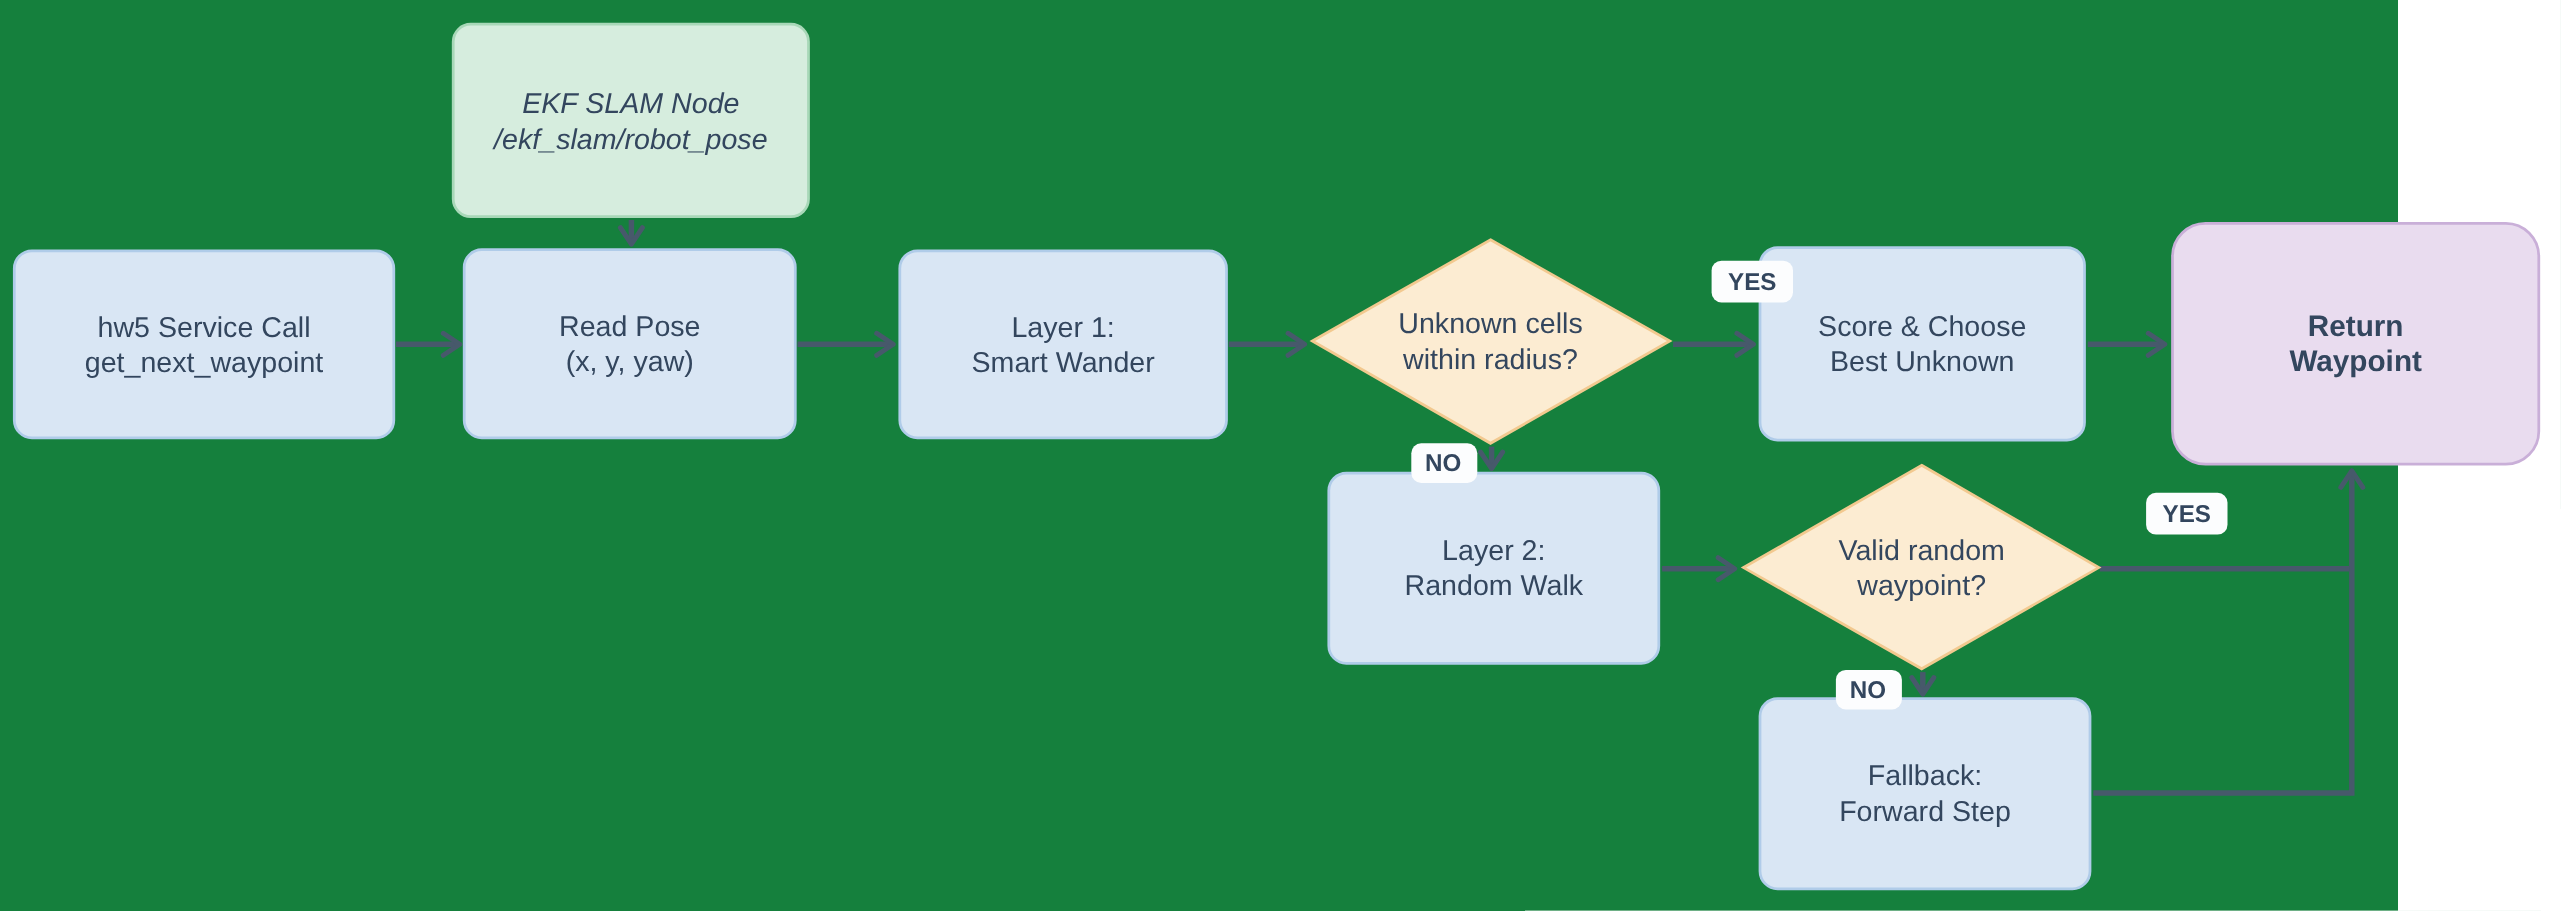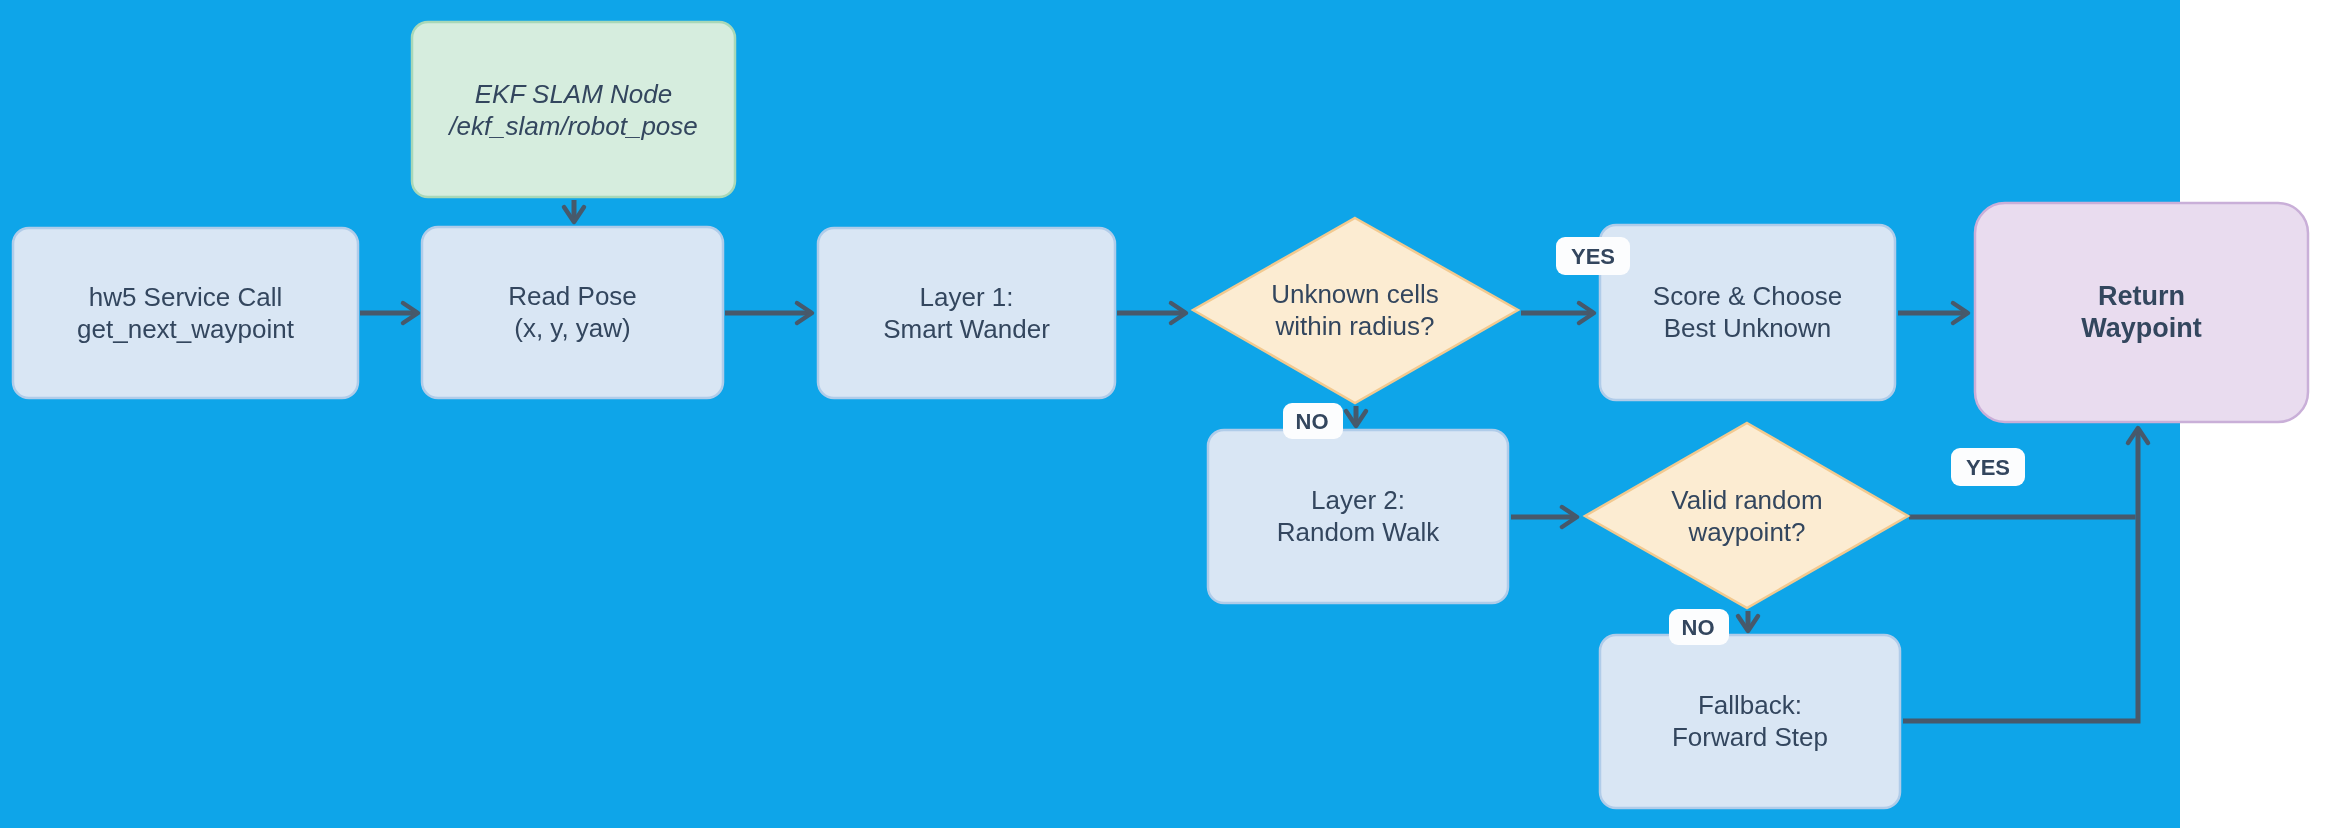--- a/index.html
+++ b/index.html
@@ -7,21 +7,21 @@
     padding: 0;
     background: #ffffff;
     width: 2328px;
     height: 828px;
     overflow: hidden;
   }
   .canvas {
     position: relative;
     width: 2180px;
     height: 828px;
-    background: #0ea5e9;
+    background: #15803d;
   }
   svg { display: block; }
   text {
     font-family: "Liberation Sans", "DejaVu Sans", sans-serif;
     font-size: 26px;
     fill: #33465e;
   }
   .node-label { text-anchor: middle; dominant-baseline: central; }
   .italic { font-style: italic; }
   .bold { font-weight: bold; }

